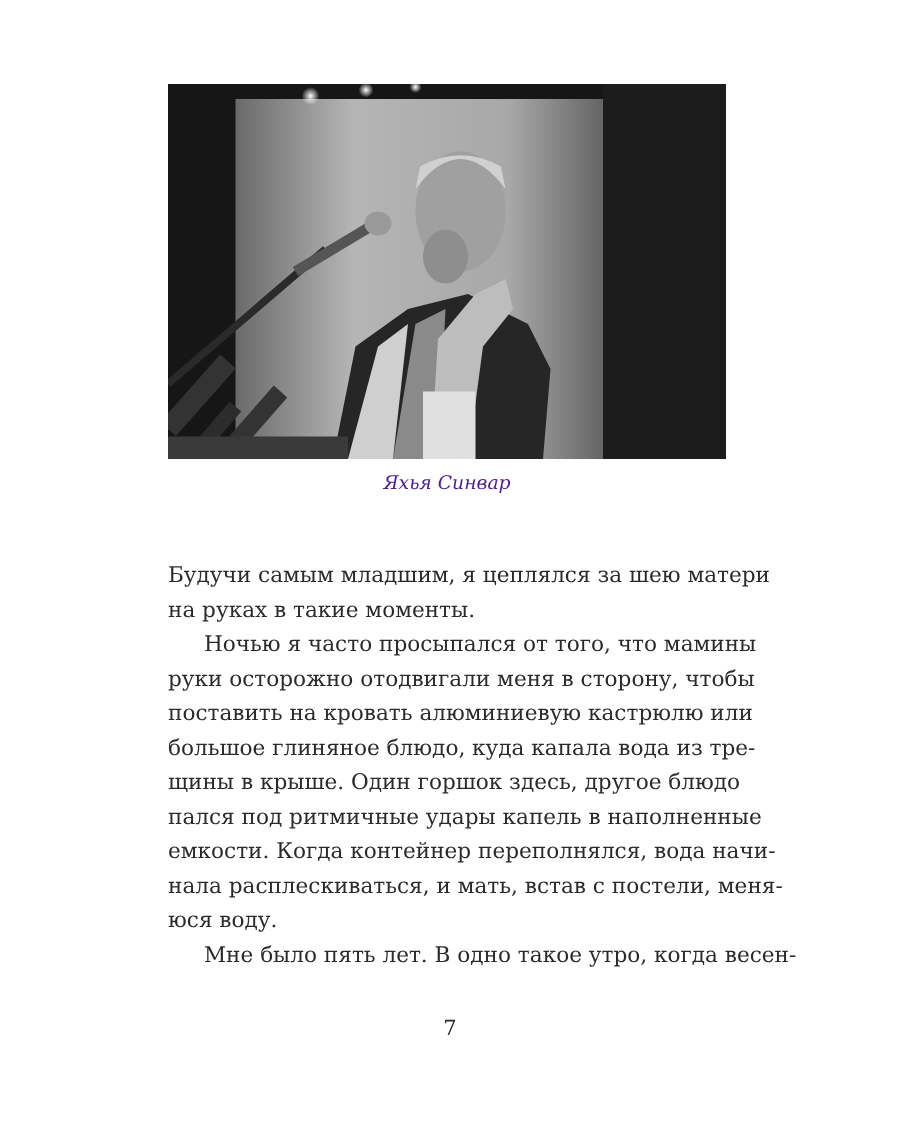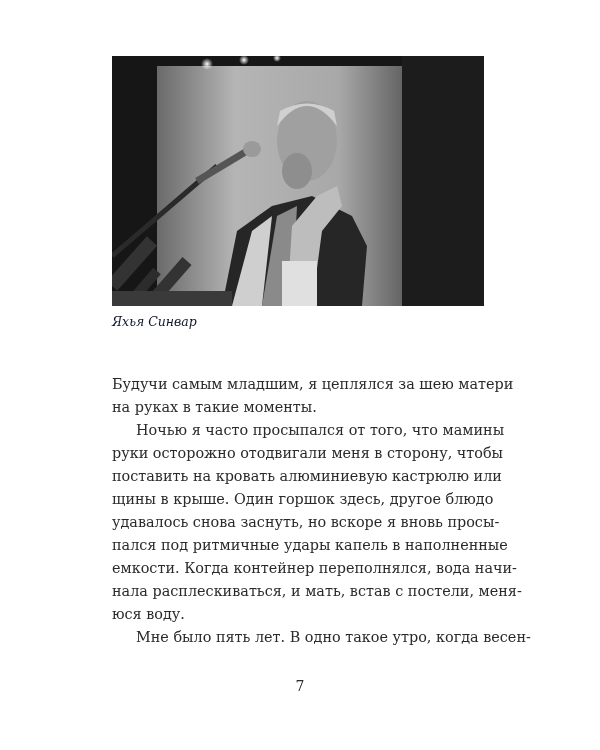--- a/index.html
+++ b/index.html
@@ -1,22 +1,22 @@
 <!DOCTYPE html>
 <html><head>
 <meta charset="utf-8">
 <style>
   html, body { margin: 0; padding: 0; background: #ffffff; }
   body { width: 600px; height: 750px; position: relative; overflow: hidden;
          font-family: "DejaVu Serif", "Liberation Serif", serif; color: #2a2a2a; }
   .photo { position: absolute; left: 112px; top: 56px; width: 372px; height: 250px;
            overflow: hidden; background: #1a1a1a; }
   .photo svg { display: block; width: 100%; height: 100%; }
-  .caption { position: absolute; left: 112px; top: 314px; width: 372px; text-align: left;
-             font-style: italic; font-size: 12.5px; color: #0f172a;
+  .caption { position: absolute; left: 112px; top: 314px; width: 372px; text-align: center;
+             font-style: italic; font-size: 12.5px; color: #4c1d95;
              font-family: "DejaVu Serif", serif; }
   .body-text { position: absolute; left: 112px; top: 337px; width: 372px;
                font-size: 14.4px; line-height: 23px; text-align: justify; margin-top: 36px; }
   .body-text p { margin: 0; }
   .line { display: block; text-align-last: justify; white-space: nowrap; }
   .line.last { text-align-last: left; }
   .indent { padding-left: 24px; }
   .page-number { position: absolute; left: 0; width: 600px; top: 678px; text-align: center;
                  font-size: 14px; color: #2a2a2a; }
 </style>
@@ -71,22 +71,22 @@
 
 <div class="body-text">
   <p>
     <span class="line">Будучи самым младшим, я цеплялся за шею матери</span>
     <span class="line last">на руках в такие моменты.</span>
   </p>
   <p>
     <span class="line indent">Ночью я часто просыпался от того, что мамины</span>
     <span class="line">руки осторожно отодвигали меня в сторону, чтобы</span>
     <span class="line">поставить на кровать алюминиевую кастрюлю или</span>
+    <span class="line">большое глиняное блюдо, куда капала вода из тре-</span>
     <span class="line">щины в крыше. Один горшок здесь, другое блюдо</span>
-    <span class="line">удавалось снова заснуть, но вскоре я вновь просы-</span>
     <span class="line">пался под ритмичные удары капель в наполненные</span>
     <span class="line">емкости. Когда контейнер переполнялся, вода начи-</span>
     <span class="line">нала расплескиваться, и мать, встав с постели, меня-</span>
     <span class="line last">юся воду.</span>
   </p>
   <p>
     <span class="line indent">Мне было пять лет. В одно такое утро, когда весен-</span>
   </p>
 </div>
 

